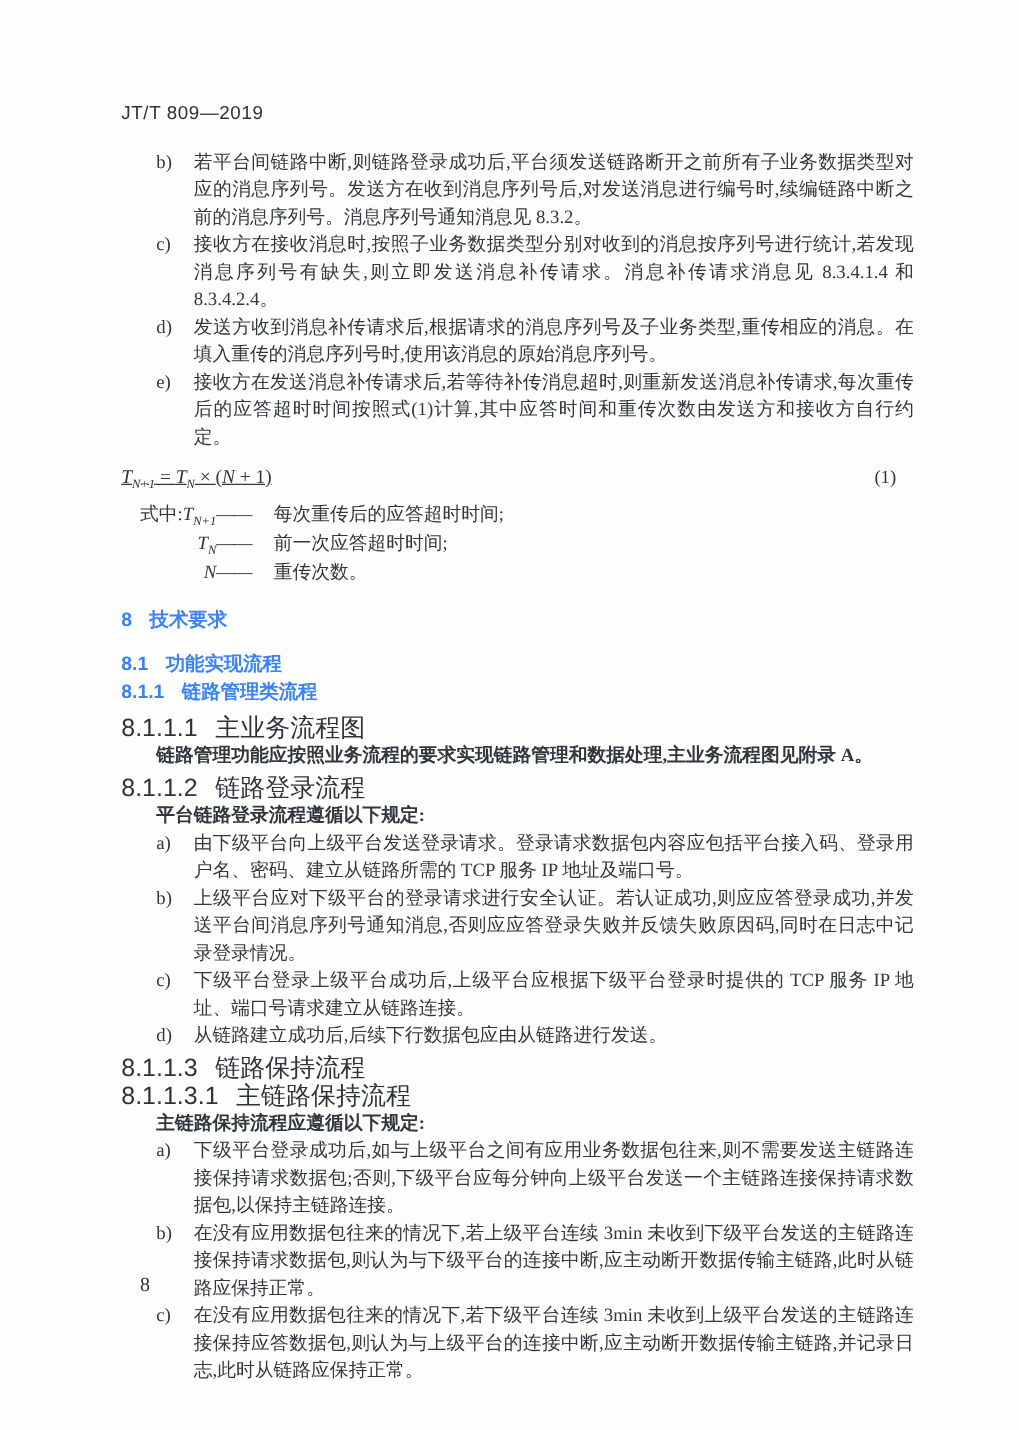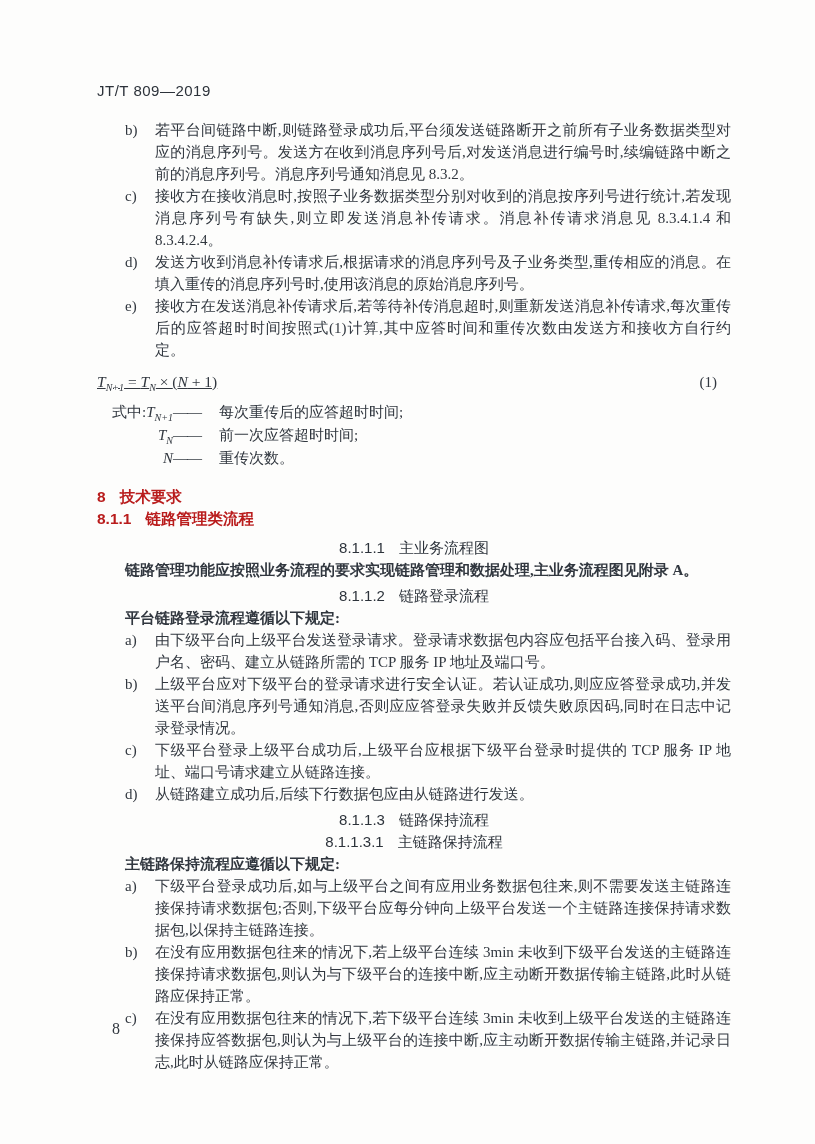--- a/index.html
+++ b/index.html
@@ -45,29 +45,28 @@
   .where-head { flex: none; width: 76px; text-align: right; white-space: nowrap; }
   .where-dash { flex: none; letter-spacing: -1px; }
   .where-desc { padding-left: 2px; margin-left: 16px; }
 
   
   .h-top {
     font-family: "Liberation Sans", sans-serif;
     font-weight: bold;
     font-size: 15.5px;
     line-height: 22px;
-    color: #b91c1c;
+    color: #3b82f6;
   }
   .h-sub {
     font-family: "Liberation Sans", sans-serif;
     font-weight: normal;
-    font-size: 15px;
+    font-size: 20px;
     line-height: 22px;
     color: #2d333b;
-    text-align: center;
   }
   .h-num { margin-right: 14px; }
   .mt-sec   { margin-top: 16px; }
   .mt-head  { margin-top: 13px; }
   .mt-head2 { }
   .mt-head3 { margin-top: 7px; }
   .mt-head4 { margin-top: 4px; }
 
   .body-line { font-size: 15px; line-height: 22px; padding-left: 28px; text-align: justify; font-weight: bold; }
 
@@ -126,20 +125,23 @@
         <span class="where-head"><i>N</i><sub></sub></span>
         <span class="where-dash">——</span>
         <span class="where-desc">重传次数。</span>
       </div>
     </div>
 
     <div class="h-top mt-sec">
       <span class="h-num">8</span><span>技术要求</span>
     </div>
 
+    <div class="h-top mt-head">
+      <span class="h-num">8.1</span><span>功能实现流程</span>
+    </div>
 
     <div class="h-top mt-head2">
       <span class="h-num">8.1.1</span><span>链路管理类流程</span>
     </div>
 
     <div class="h-sub mt-head3">
       <span class="h-num">8.1.1.1</span><span>主业务流程图</span>
     </div>
     <div class="body-line">链路管理功能应按照业务流程的要求实现链路管理和数据处理,主业务流程图见附录 A。</div>
 

